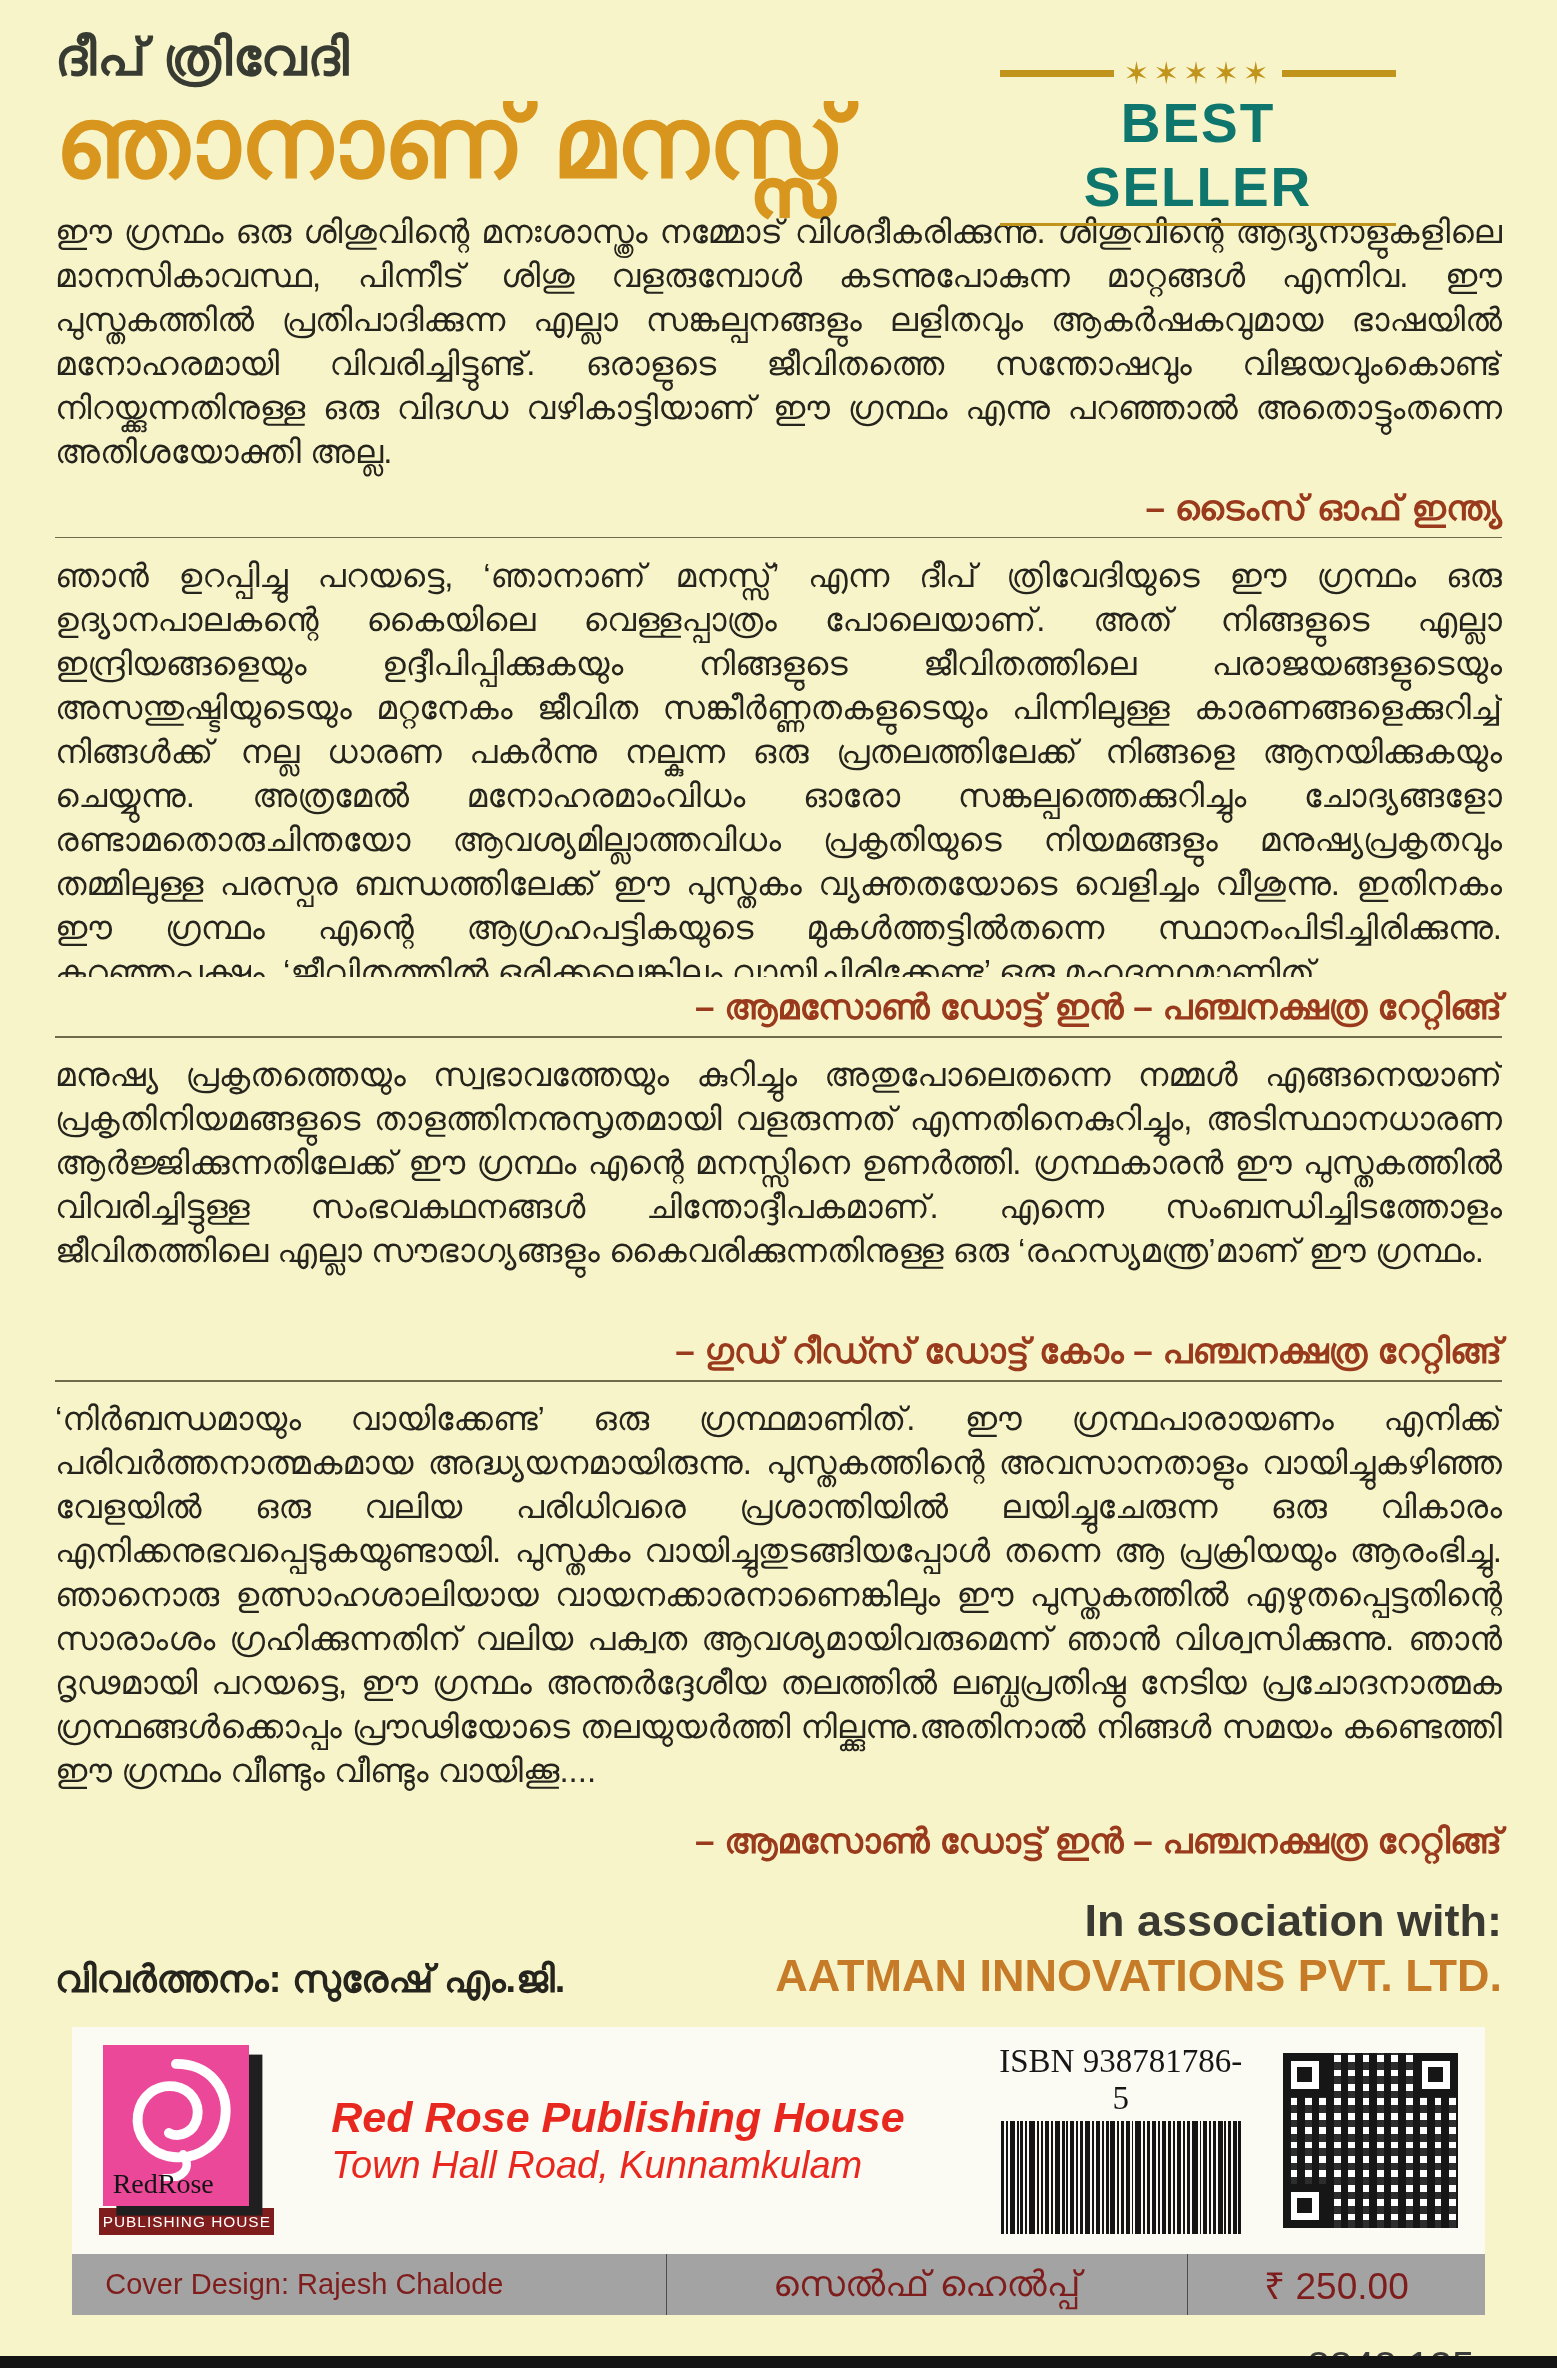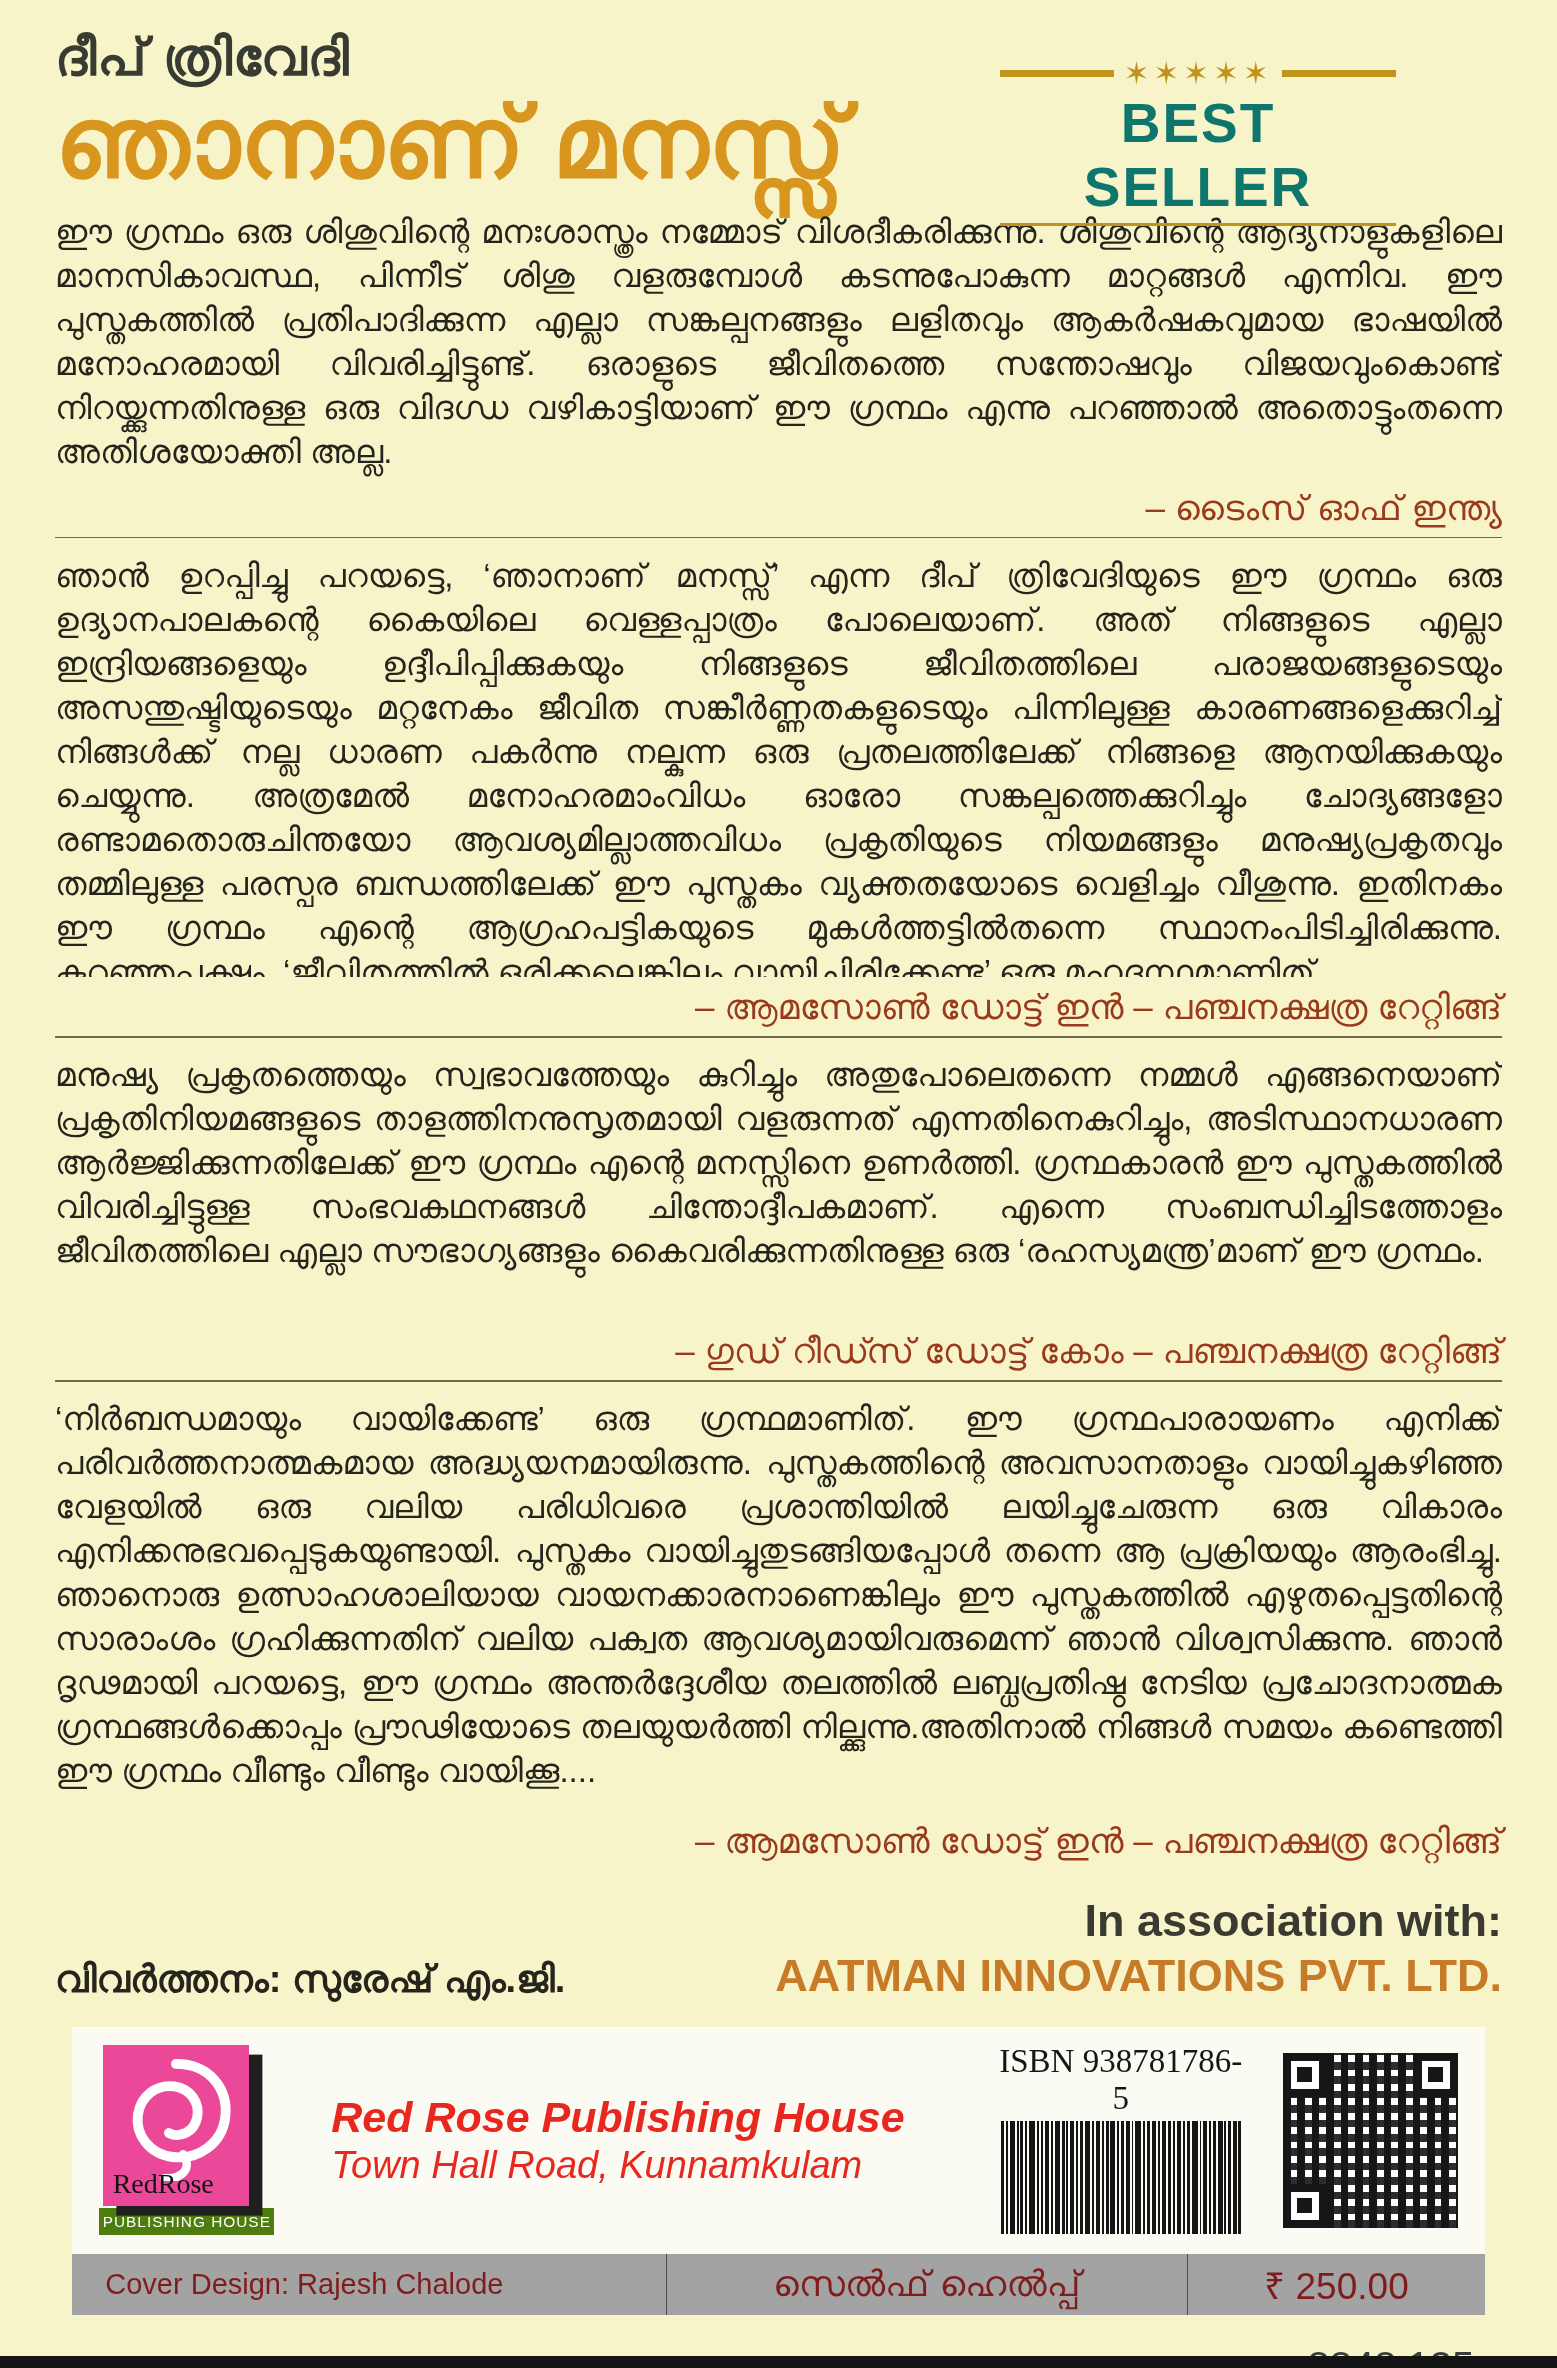--- a/index.html
+++ b/index.html
@@ -27,21 +27,21 @@
   
   .quote-text {
     font-size:33px; line-height:44px; text-align:justify;
     color:#26251d; margin:15.4px 0 0 0; overflow:hidden;
   }
   .qt-1 { min-height:267px; max-height:267px; }
   .qt-2 { min-height:423px; max-height:423px; }
   .qt-3 { min-height:267px; max-height:267px; }
   .qt-4 { min-height:413px; max-height:413px; }
   .attribution {
-    text-align:right; font-size:35px; font-weight:normal;
+    text-align:right; font-size:35px; font-weight:bold;
     color:#9a3a1d; margin:9.6px 0 7.7px 0; line-height:1.2;
   }
   .separator { height:1.9px; background:#6f6a4a; margin:0 0 3.8px 0; }
 
   
   .credits { display:flex; justify-content:space-between; align-items:flex-end; margin-top:33px; }
   .translator { font-size:38px; font-weight:bold; color:#26251d; }
   .assoc { text-align:right; }
   .assoc-label { font-size:45px; font-weight:bold; color:#3a3a32; line-height:1.15; }
   .assoc-name  { font-size:45px; font-weight:bold; color:#c67b28; line-height:1.15; margin-top:3.8px; }
@@ -56,21 +56,21 @@
   .logo-square {
     width:146px; height:161px; background:#ec4899; position:relative;
     box-shadow:13.4px 9.6px 0 0 #1f1f1f; margin-left:3.8px;
   }
   .logo-square svg { position:absolute; top:1.9px; left:1.9px; }
   .logo-name {
     position:absolute; bottom:5.8px; left:9.6px;
     font-family:"Liberation Serif", serif; font-size:28px; color:#141414;
   }
   .logo-bar {
-    width:175px; background:#4d7c0f; color:#ffffff;
+    width:175px; background:#7f1d1d; color:#ffffff;
     font-size:15.4px; letter-spacing:1px; text-align:center;
     padding:4.8px 0; margin-top:1.9px;
   }
   .pub-text { margin-left:25px; flex:0 0 auto; }
   .pub-name { color:#e8281e; font-size:43px; font-weight:bold; font-style:italic; line-height:1.15; }
   .pub-addr { color:#e8281e; font-size:38px; font-style:italic; line-height:1.15; margin-top:1.9px; }
 
   .barcode-wrap { margin-left:auto; text-align:center; width:254px; flex:0 0 auto; }
   .isbn-top { font-family:"Liberation Serif", serif; font-size:33px; color:#161616; margin-bottom:3.8px; }
   .isbn-bottom { font-family:"Liberation Serif", serif; font-size:26px; color:#161616; letter-spacing:6.7px; margin-top:1.9px; }

